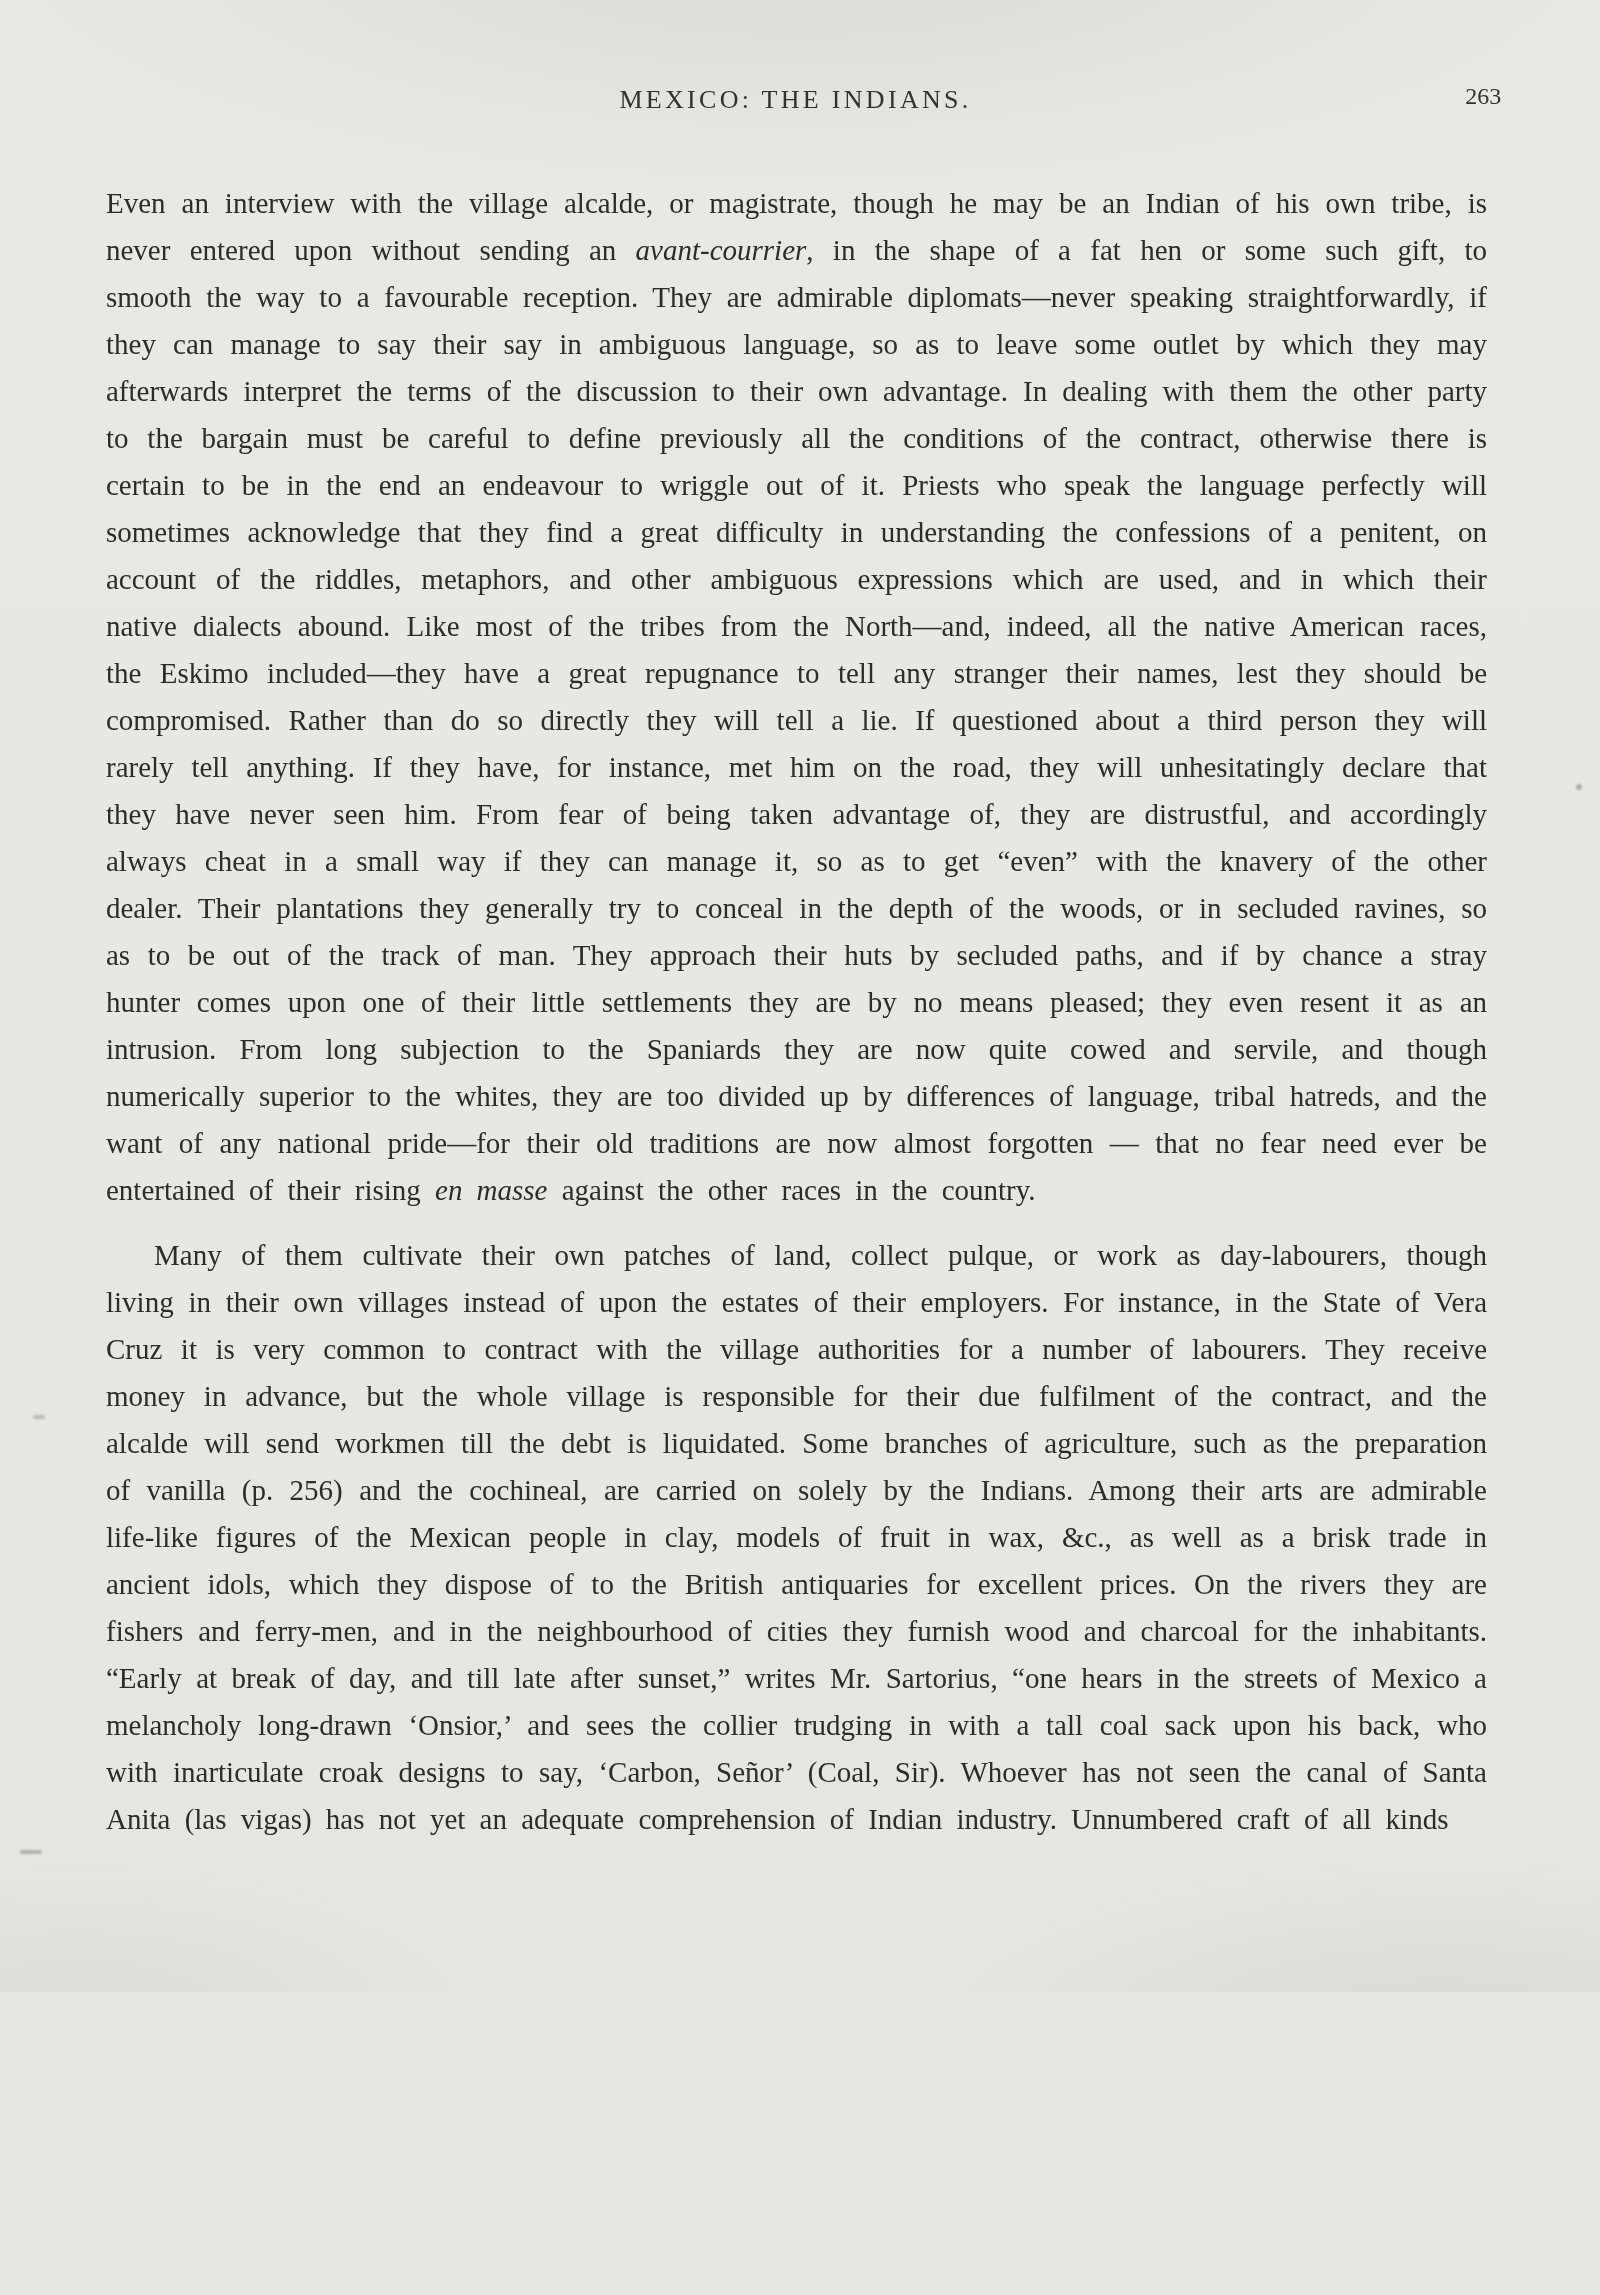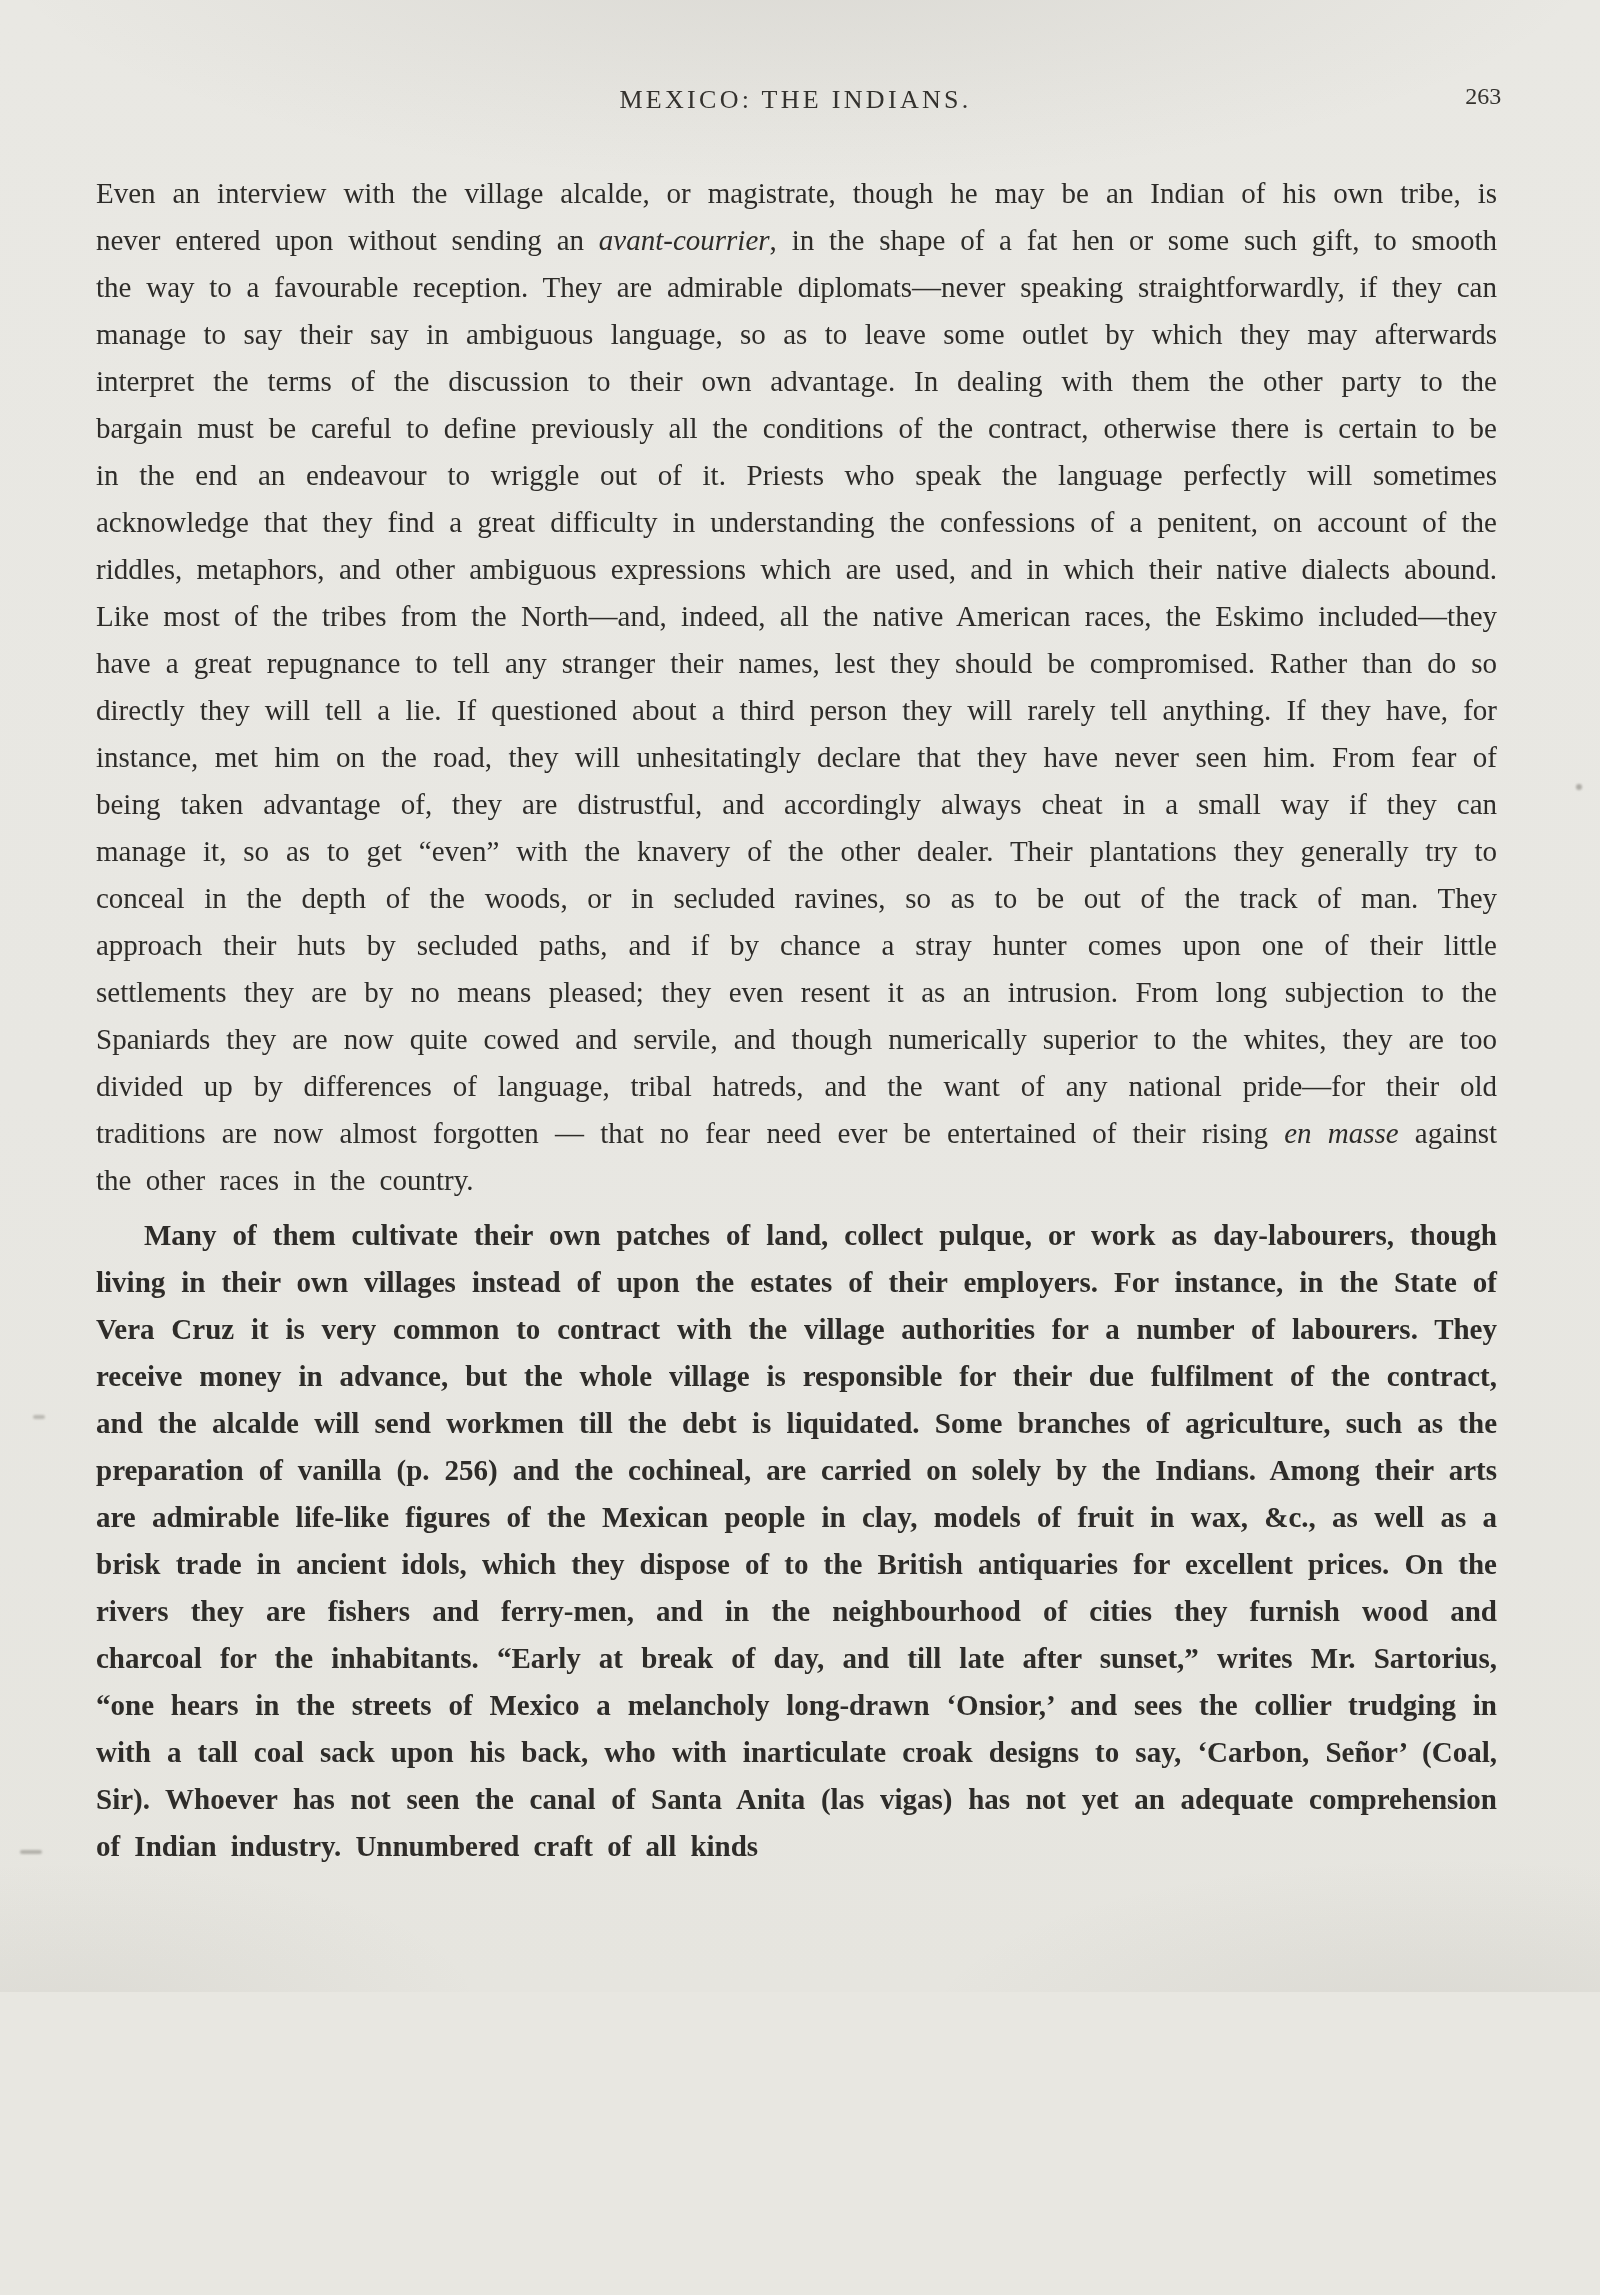--- a/index.html
+++ b/index.html
@@ -47,22 +47,22 @@
     position: absolute;
     top: 162px;
     left: 88px;
     width: 1417px;
     font-size: 29px;
     line-height: 47px;
     text-align: justify;
     word-spacing: 0.24em;
     color: #2e2c29;
   }
-  .para { text-align: justify; margin: 8px; }
-  .para.indent { text-indent: 48px; font-weight: bold; }
+  .para { text-align: justify; margin: 18px; }
+  .para.indent { text-indent: 48px; }
   .italic { font-style: italic; }
 
   
   .scan-mark {
     position: absolute;
     background: #55524a;
     border-radius: 3.3px;
     filter: blur(1.2px);
   }
   .mark-1 { left: 245px;  top: 2278px; width: 58px;  height: 7.4px;  opacity: 0.8; }

